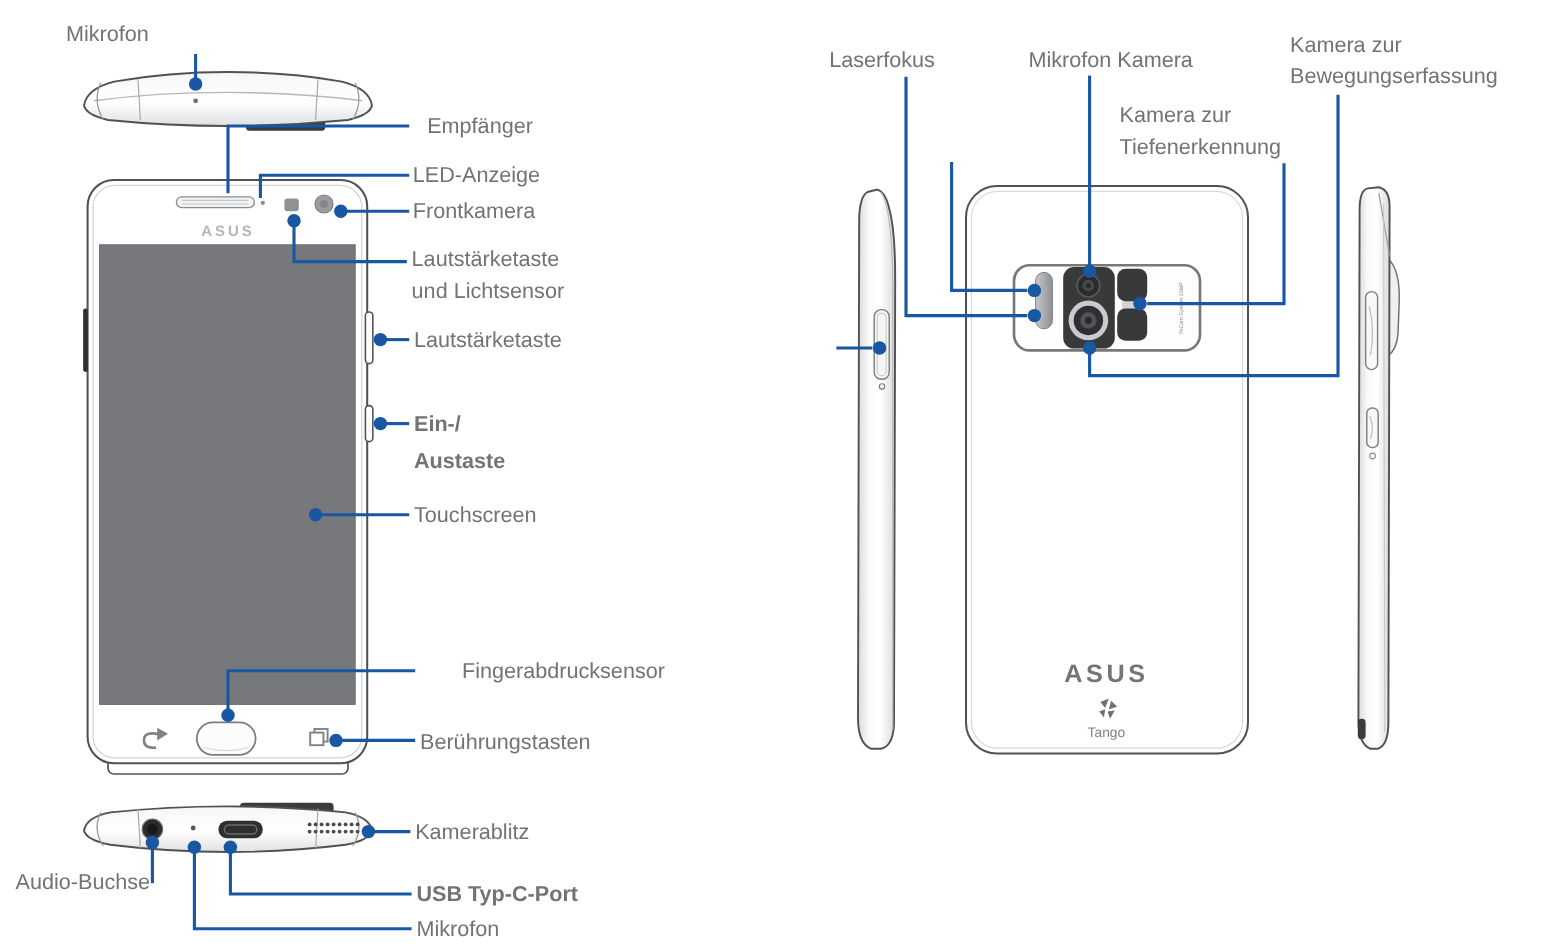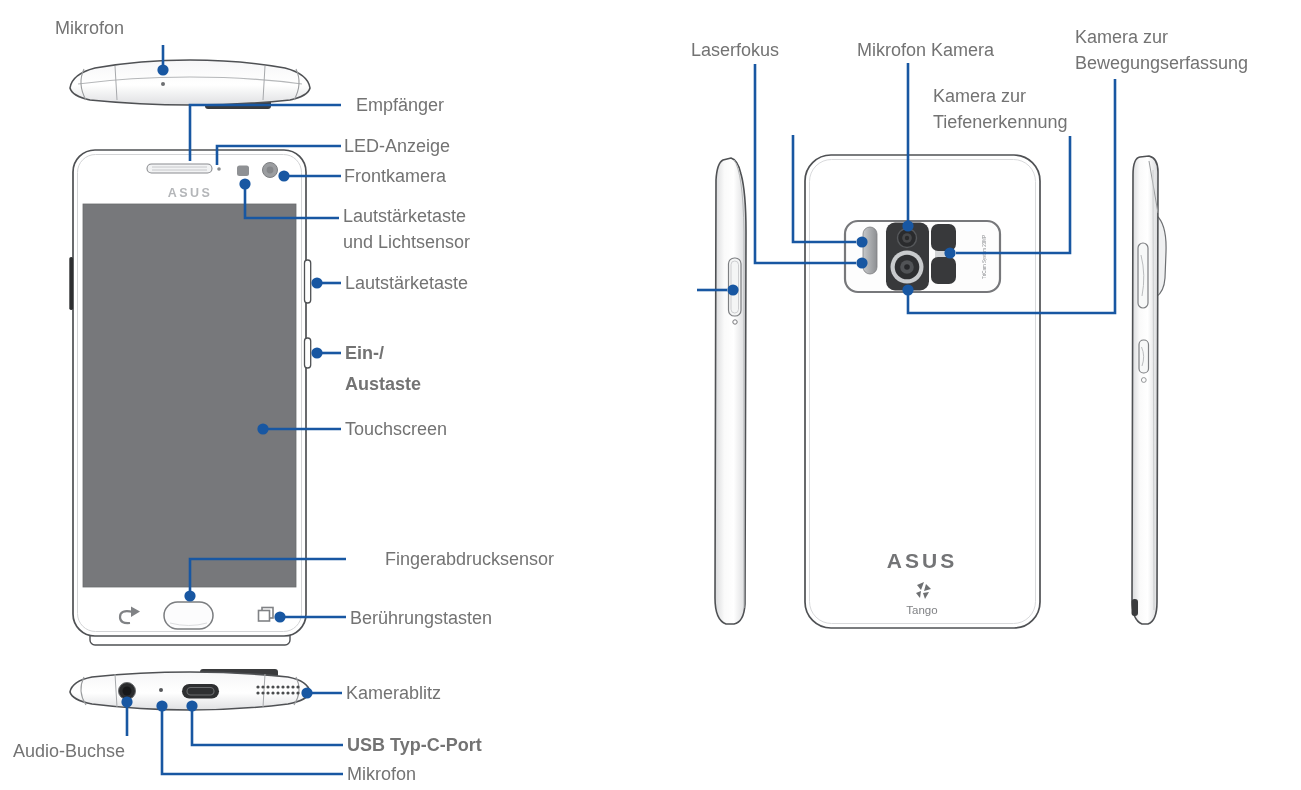--- a/index.html
+++ b/index.html
@@ -213,21 +213,21 @@
 <div class="lbl" style="left:344px;top:163px;">Frontkamera</div>
 <div class="lbl" style="left:343px;top:203px;">Lautstärketaste
 und Lichtsensor</div>
 <div class="lbl" style="left:345px;top:270px;">Lautstärketaste</div>
 <div class="lbl lbl-ein" style="left:345px;top:338px;">Ein-/
 Austaste</div>
 <div class="lbl" style="left:345px;top:416px;">Touchscreen</div>
 <div class="lbl" style="left:350px;top:546px;margin-left:35px;">Fingerabdrucksensor</div>
 <div class="lbl" style="left:350px;top:605px;text-align:center;">Berührungstasten</div>
 <div class="lbl" style="left:346px;top:680px;">Kamerablitz</div>
-<div class="lbl" style="left:13px;top:738px;">Audio-Buchse</div>
+<div class="lbl" style="left:13px;top:722px;">Audio-Buchse</div>
 <div class="lbl" style="left:347px;top:732px;font-weight:bold;">USB Typ-C-Port</div>
 <div class="lbl" style="left:347px;top:761px;">Mikrofon</div>
 
 <div class="lbl" style="left:691px;top:37px;">Laserfokus</div>
 <div class="lbl" style="left:857px;top:37px;">Mikrofon Kamera</div>
 <div class="lbl" style="left:933px;top:83px;">Kamera zur
 Tiefenerkennung</div>
 <div class="lbl" style="left:1075px;top:24px;">Kamera zur
 Bewegungserfassung</div>
 

